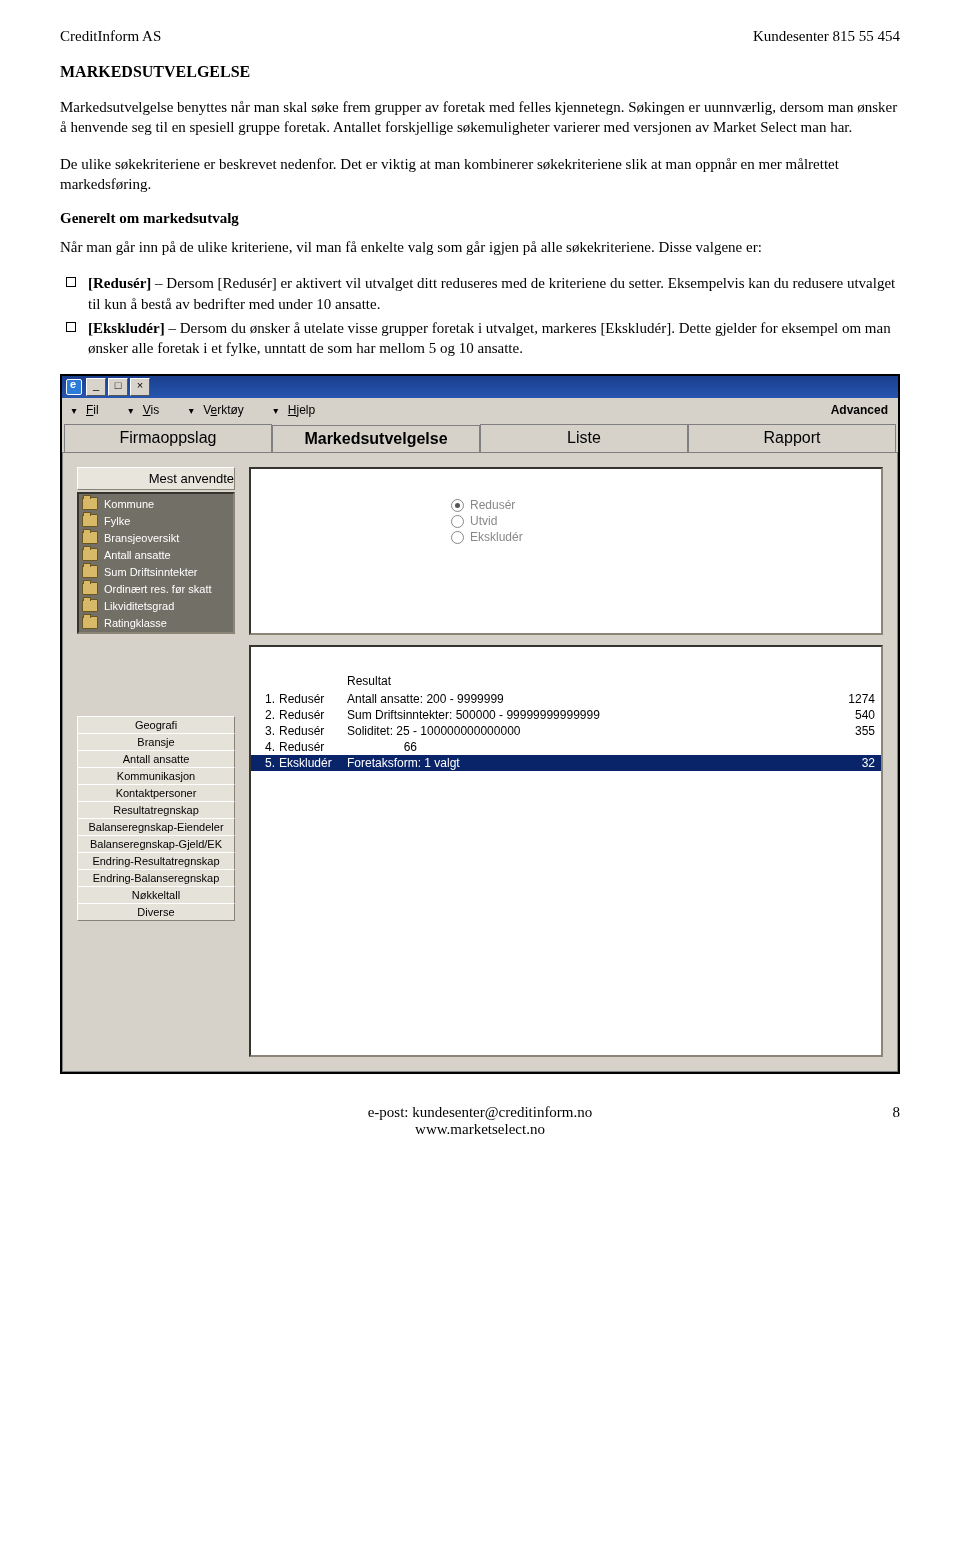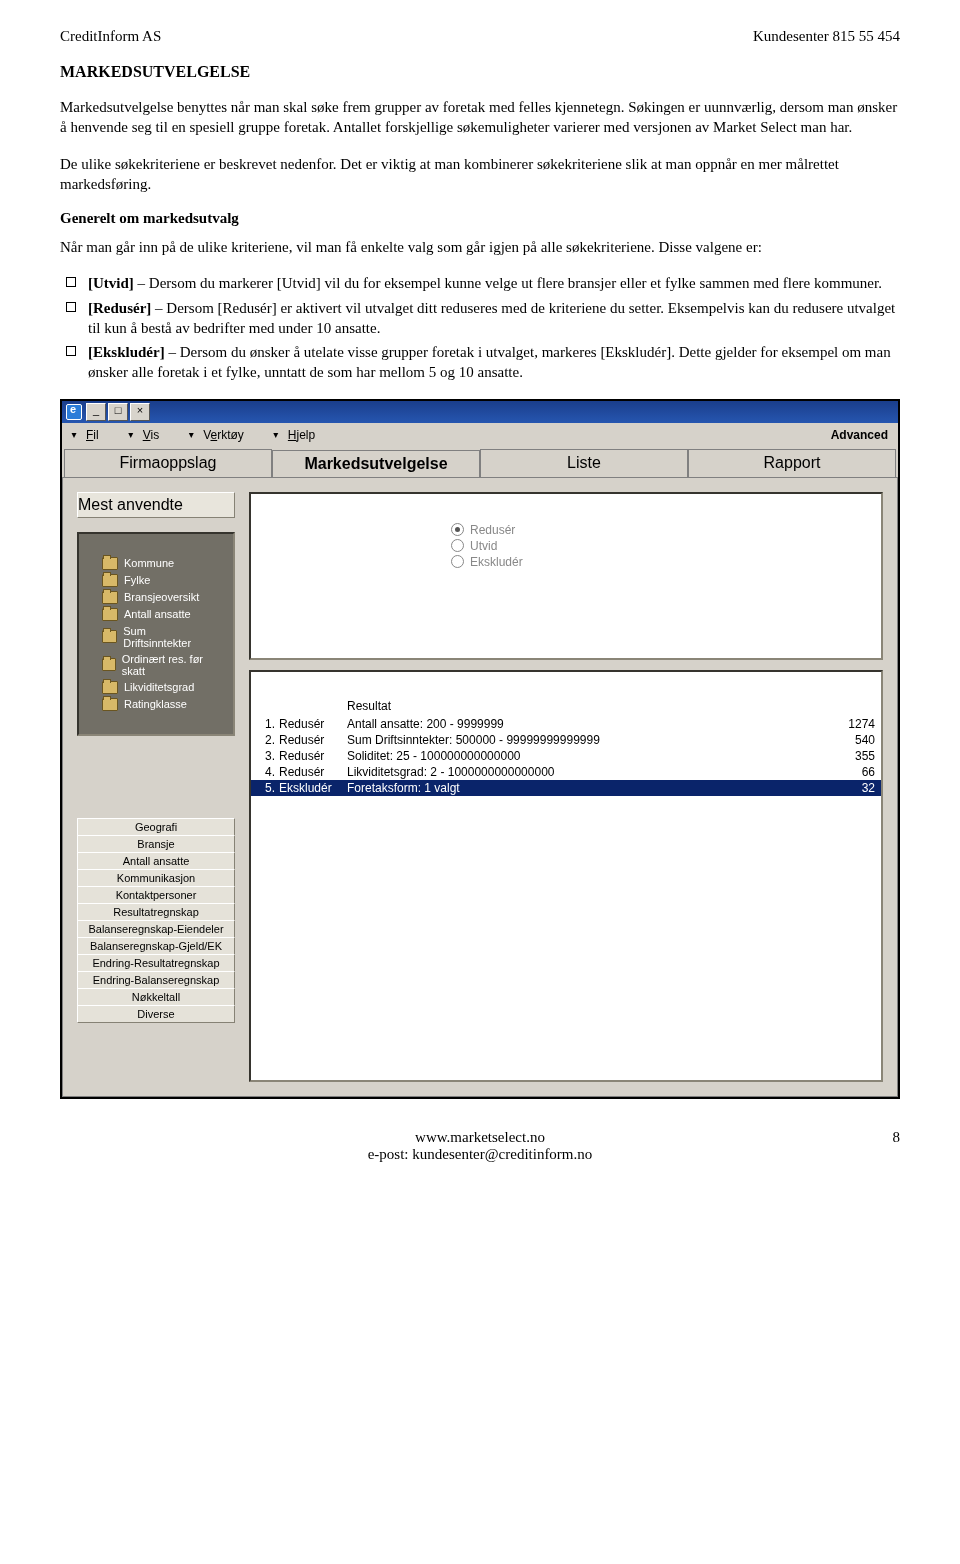--- a/index.html
+++ b/index.html
@@ -38,22 +38,22 @@
   .ctlbtn { width: 18px; height: 16px; background: #d8d4cc; border: 1px solid #fff; border-right-color:#555; border-bottom-color:#555; font-size: 11px; text-align: center; line-height: 13px; color:#000; }
   .menubar { background: #d6d2ca; display: flex; align-items: center; height: 24px; padding: 0 2px; }
   .menubar .arrow { width: 12px; text-align: center; color:#000; font-size:10px; margin: 0 6px 0 4px; }
   .menubar .mitem { margin-right: 22px; }
   .menubar .adv { margin-left: auto; font-weight: bold; margin-right: 8px; }
   .tabbar { display: flex; background: #d6d2ca; padding: 2px 2px 0 2px; gap: 0; }
   .tab { flex: 1; text-align: center; border: 1px solid #808080; border-bottom: none; background: #d6d2ca; padding: 4px 0; font-size: 16px; position: relative; }
   .tab.active { background: #d6d2ca; font-weight: bold; border-bottom: 1px solid #d6d2ca; top: 1px; }
   .client { border: 1px solid #808080; background: #d6d2ca; padding: 14px; display: flex; gap: 14px; min-height: 590px; position: relative; }
   .sidebar { width: 158px; display: flex; flex-direction: column; }
-  .sidehead { background: #e8e5dc; border: 1px solid #fff; border-right-color:#868275; border-bottom-color:#868275; padding: 3px 0; text-align: left; font-size: 16px; }
-  .tree { background: #726f66; border: 2px inset #8a8577; padding: 21px; margin-top: 14px; }
+  .sidehead { background: #e8e5dc; border: 1px solid #fff; border-right-color:#868275; border-bottom-color:#868275; padding: 3px 0; text-align: right; font-size: 13px; }
+  .tree { background: #726f66; border: 2px inset #8a8577; padding: 1px; margin-top: 2px; }
   .node { color: #fff; padding: 2px 0 2px 2px; display: flex; align-items: center; font-size: 11px; }
   .folder { width: 14px; height: 11px; background: #d8b968; margin-right: 6px; border: 1px solid #6a5520; border-radius: 1px; position: relative; }
   .folder::before { content:""; position:absolute; top:-3px; left:0; width:6px; height:3px; background:#d8b968; border:1px solid #6a5520; border-bottom:none; }
   .catstack { margin-top: 82px; }
   .catbtn { background: #e5e2d9; border: 1px solid #fff; border-right-color:#868275; border-bottom-color:#868275; padding: 2px 2px; text-align: center; font-size: 11px; margin-bottom: -1px; }
   .mainarea { flex: 1; display: flex; flex-direction: column; }
   .toprow { display: flex; }
   .radiobox { flex: 1; background: #fff; border: 2px inset #8a8577; height: 164px; position: relative; }
   .radios { position: absolute; left: 200px; top: 28px; }
   .radioline { display: flex; align-items: center; color: #888; font-size: 12px; padding: 1px 0; }
@@ -84,21 +84,20 @@
 
 <h1>MARKEDSUTVELGELSE</h1>
 
 <p>Markedsutvelgelse benyttes når man skal søke frem grupper av foretak med felles kjennetegn. Søkingen er uunnværlig, dersom man ønsker å henvende seg til en spesiell gruppe foretak. Antallet forskjellige søkemuligheter varierer med versjonen av Market Select man har.</p>
 <p>De ulike søkekriteriene er beskrevet nedenfor. Det er viktig at man kombinerer søkekriteriene slik at man oppnår en mer målrettet markedsføring.</p>
 
 <h2>Generelt om markedsutvalg</h2>
 <p>Når man går inn på de ulike kriteriene, vil man få enkelte valg som går igjen på alle søkekriteriene. Disse valgene er:</p>
 
 <ul class="sq">
-  <li><b>[Utvid]</b><span> – Dersom du markerer [Utvid] vil du for eksempel kunne velge ut flere bransjer eller et fylke sammen med flere kommuner.</span></li>
   <li><b>[Redusér]</b><span> – Dersom [Redusér] er aktivert vil utvalget ditt reduseres med de kriteriene du setter. Eksempelvis kan du redusere utvalget til kun å bestå av bedrifter med under 10 ansatte.</span></li>
   <li><b>[Ekskludér]</b><span> – Dersom du ønsker å utelate visse grupper foretak i utvalget, markeres [Ekskludér]. Dette gjelder for eksempel om man ønsker alle foretak i et fylke, unntatt de som har mellom 5 og 10 ansatte.</span></li>
 </ul>
 
 <div class="win-frame">
 
   <div class="titlebar">
     <span class="ie"></span>
     <span class="ctl">
       <span class="ctlbtn">_</span>
@@ -222,32 +221,31 @@
         </div>
         <div class="krow">
           <span class="c0">3.</span>
             <span class="c1">Redusér</span>
             <span class="c2">Soliditet:  25 - 100000000000000</span>
             <span class="c3">355</span>
         </div>
         <div class="krow">
           <span class="c0">4.</span>
             <span class="c1">Redusér</span>
-            <span class="c2">Likviditetsgrad:  2 - 1000000000000000</span>
             <span class="c3">66</span>
         </div>
         <div class="krow sel">
           <span class="c0">5.</span>
             <span class="c1">Ekskludér</span>
             <span class="c2">Foretaksform:  1 valgt</span>
             <span class="c3">32</span>
         </div>
       </div>
     </div>
 
   </div>
 </div>
 
 <div class="footer">
+  <div>e-post: kundesenter@creditinform.no</div>
   <div>www.marketselect.no</div>
-  <div>e-post: kundesenter@creditinform.no</div>
   <span class="pg">8</span>
 </div>
 
 </body></html>

